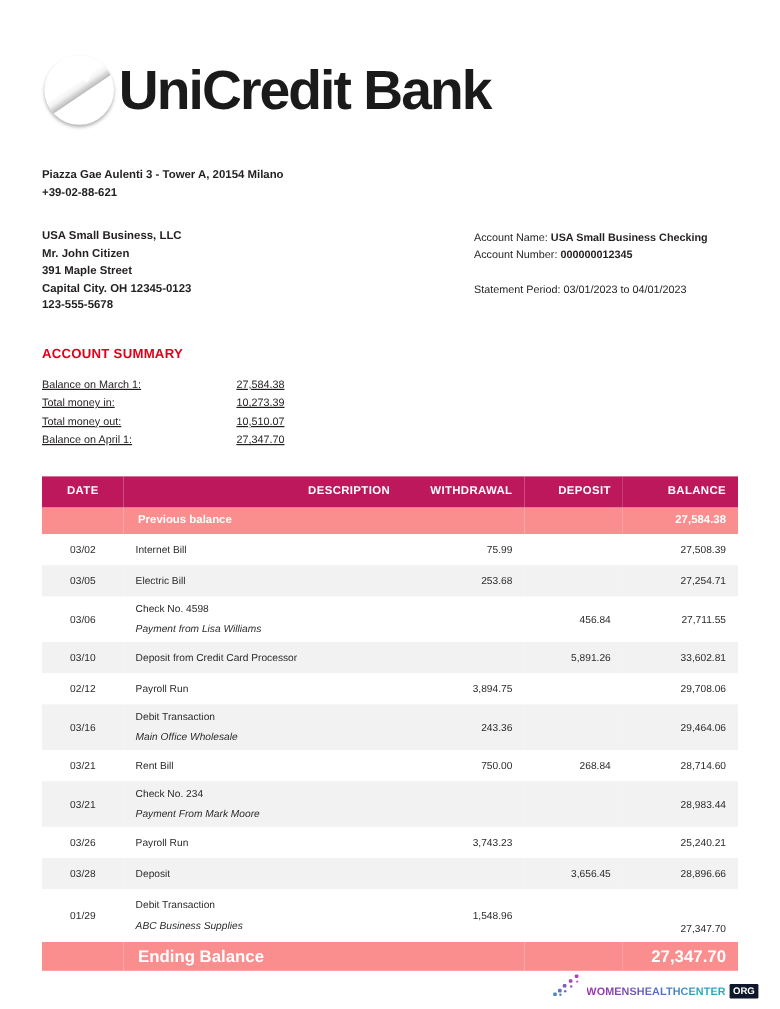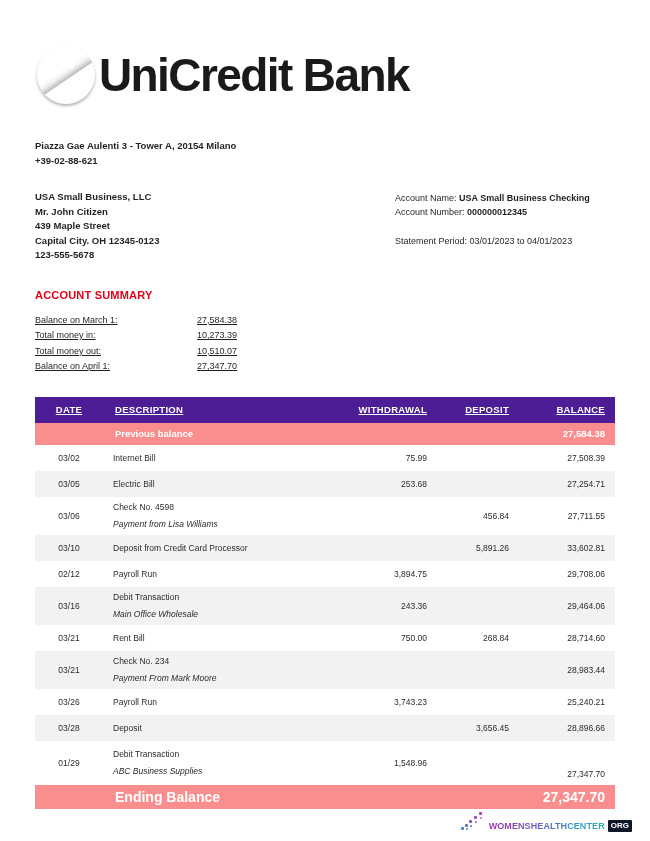--- a/index.html
+++ b/index.html
@@ -141,33 +141,32 @@
     table-layout: fixed;
     font-size: 8.5px;
   }
   .tx col.c-date { width: 68px; }
   .tx col.c-desc { width: 232px; }
   .tx col.c-wd   { width: 102px; }
   .tx col.c-dep  { width: 82px; }
   .tx col.c-bal  { width: 96px; }
 
   .tx thead th {
-    background: #4c1d95;
+    background: #be185d;
     color: #ffffff;
     font-size: 9.5px;
     font-weight: bold;
     letter-spacing: 0.3px;
     height: 26px;
     padding: 0 10px;
     text-align: right;
     vertical-align: middle;
-    text-decoration: underline;
   }
   .tx thead th.h-date { text-align: center; padding: 0; }
-  .tx thead th.h-desc { text-align: left; padding-left: 12px; }
+  .tx thead th.h-desc { text-align: right; padding-left: 12px; }
 
   .tx tbody td {
     padding: 0 10px;
     vertical-align: middle;
     color: #2b2b2b;
   }
   .tx tbody tr.alt td { background: #f2f2f2; }
 
   td.c-date-cell {
     text-align: center;
@@ -271,21 +270,21 @@
 
   <div class="bank-address">
     <div>Piazza Gae Aulenti 3 - Tower A, 20154 Milano</div>
     <div>+39-02-88-621</div>
   </div>
 
   <div class="info-row">
     <div class="customer">
       <div>USA Small Business, LLC</div>
       <div>Mr. John Citizen</div>
-      <div>439 Maple Street</div>
+      <div>391 Maple Street</div>
       <div>Capital City. OH 12345-0123</div>
       <div>123-555-5678</div>
     </div>
     <div class="acct-block">
       <div class="acct-line">
         <span>Account Name:</span>
         <b>USA Small Business Checking</b>
       </div>
       <div class="acct-line">
         <span>Account Number:</span>

